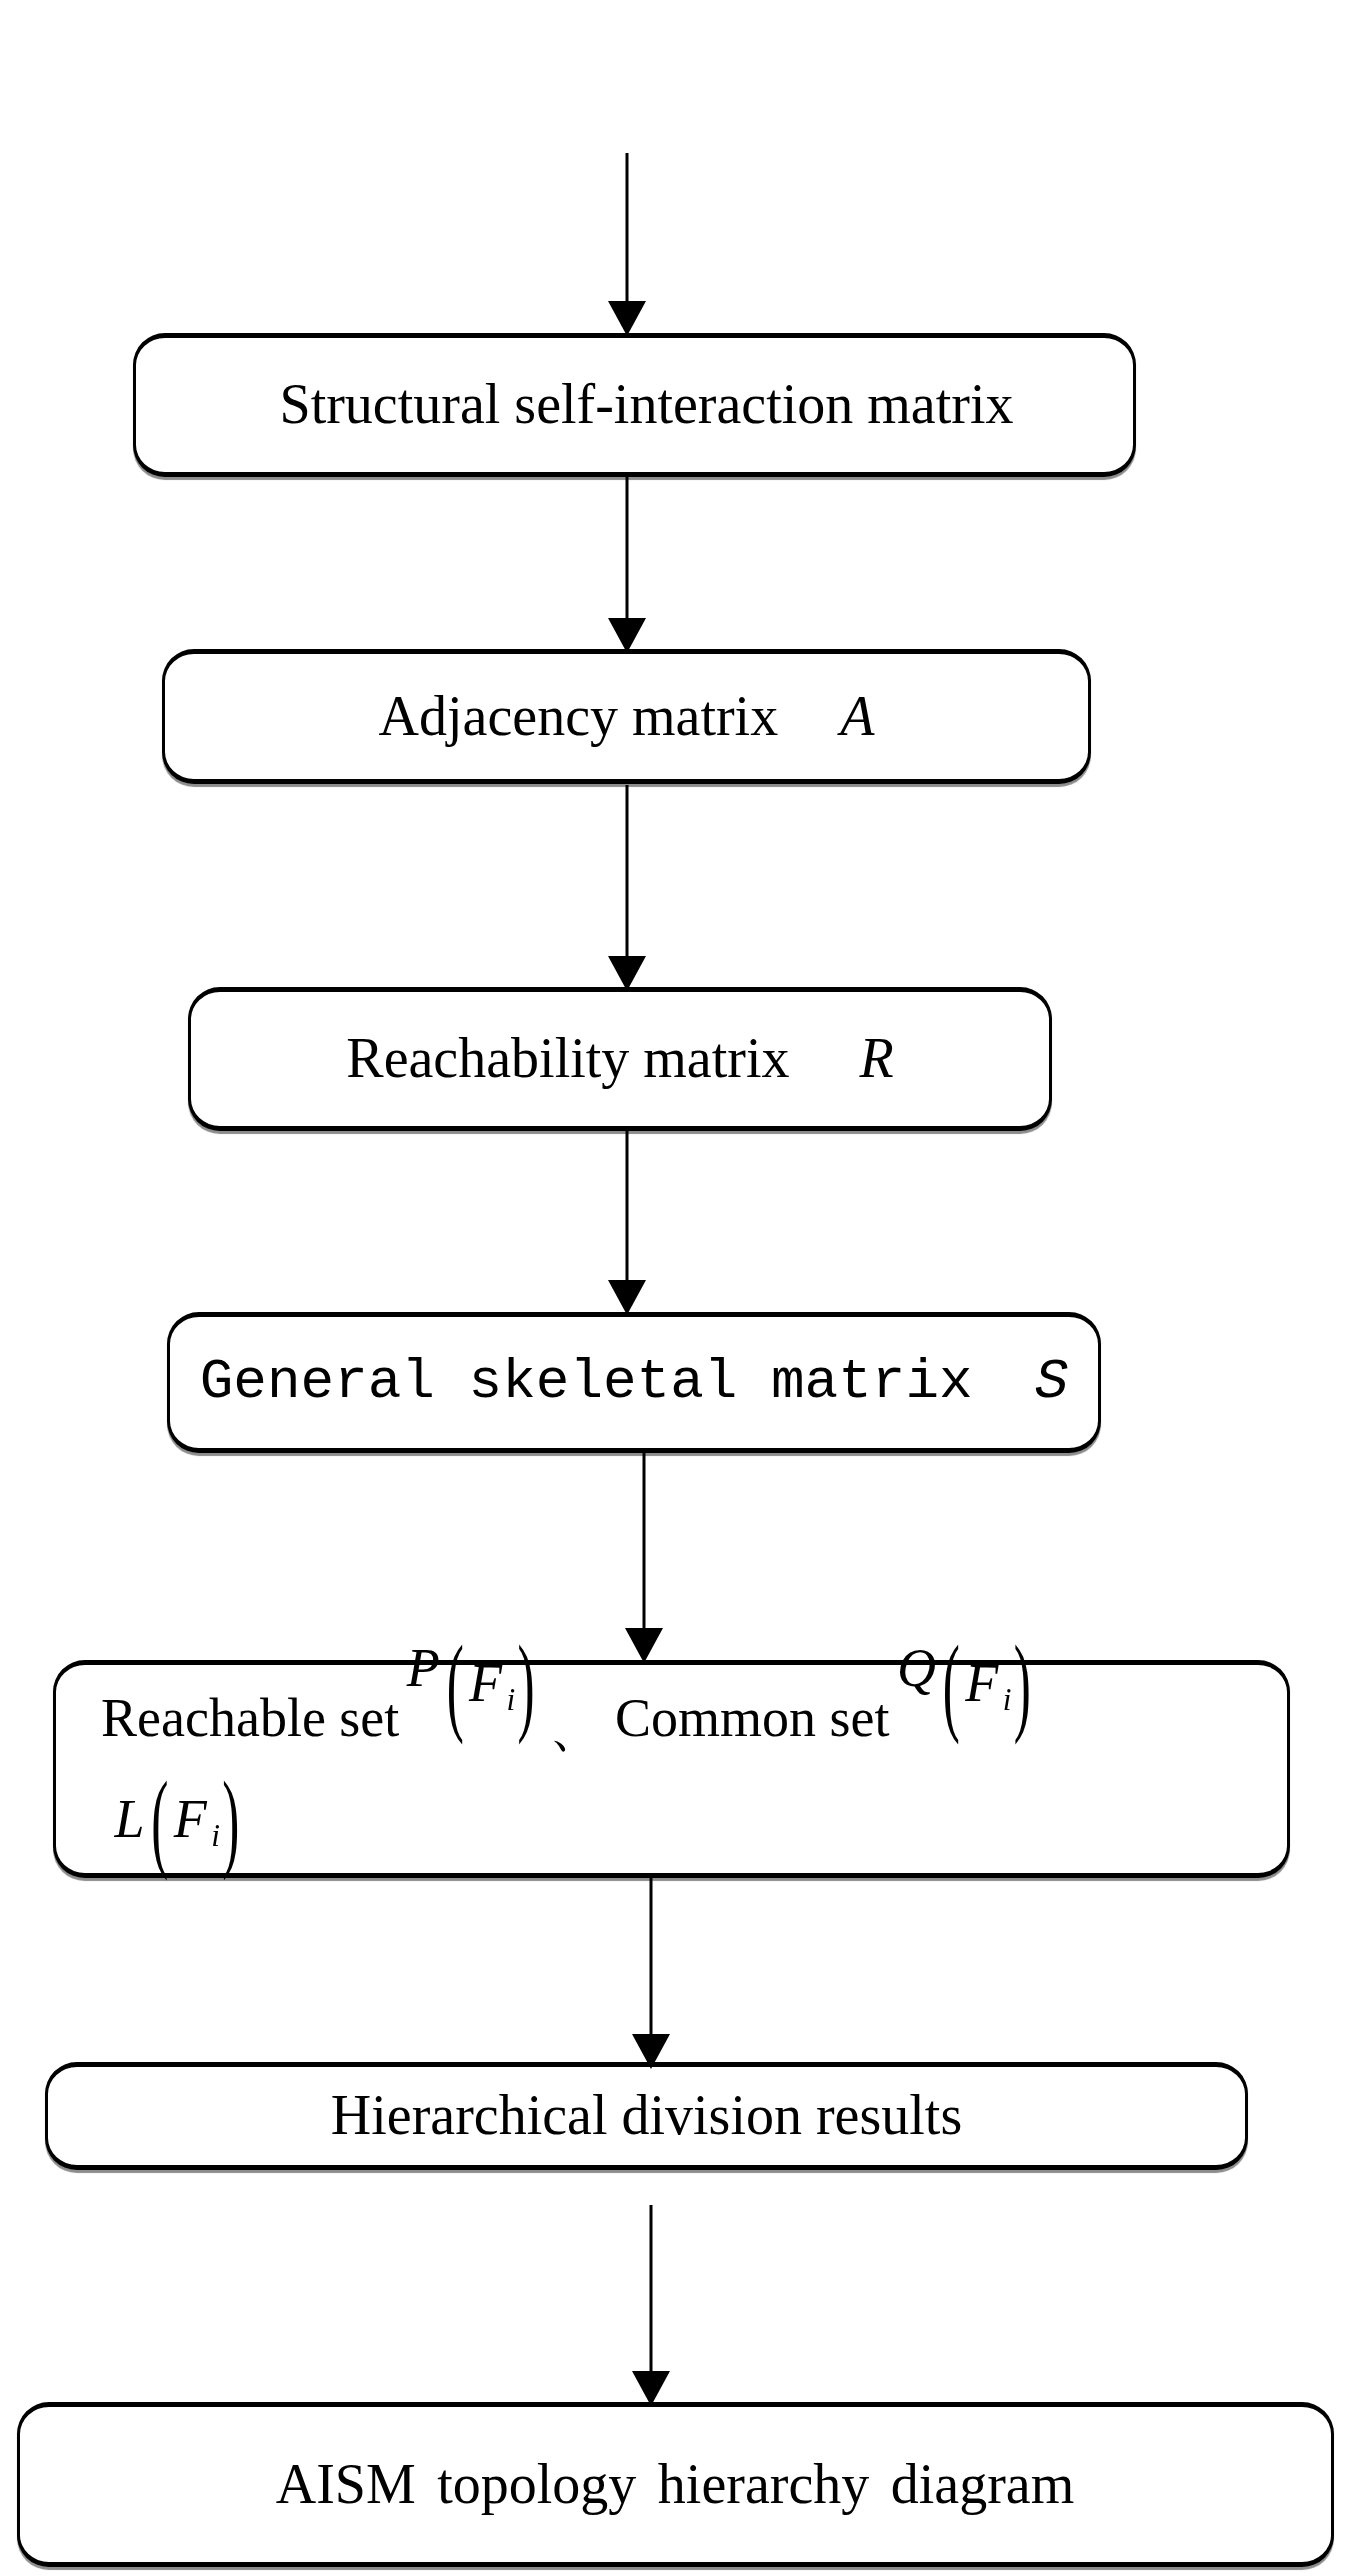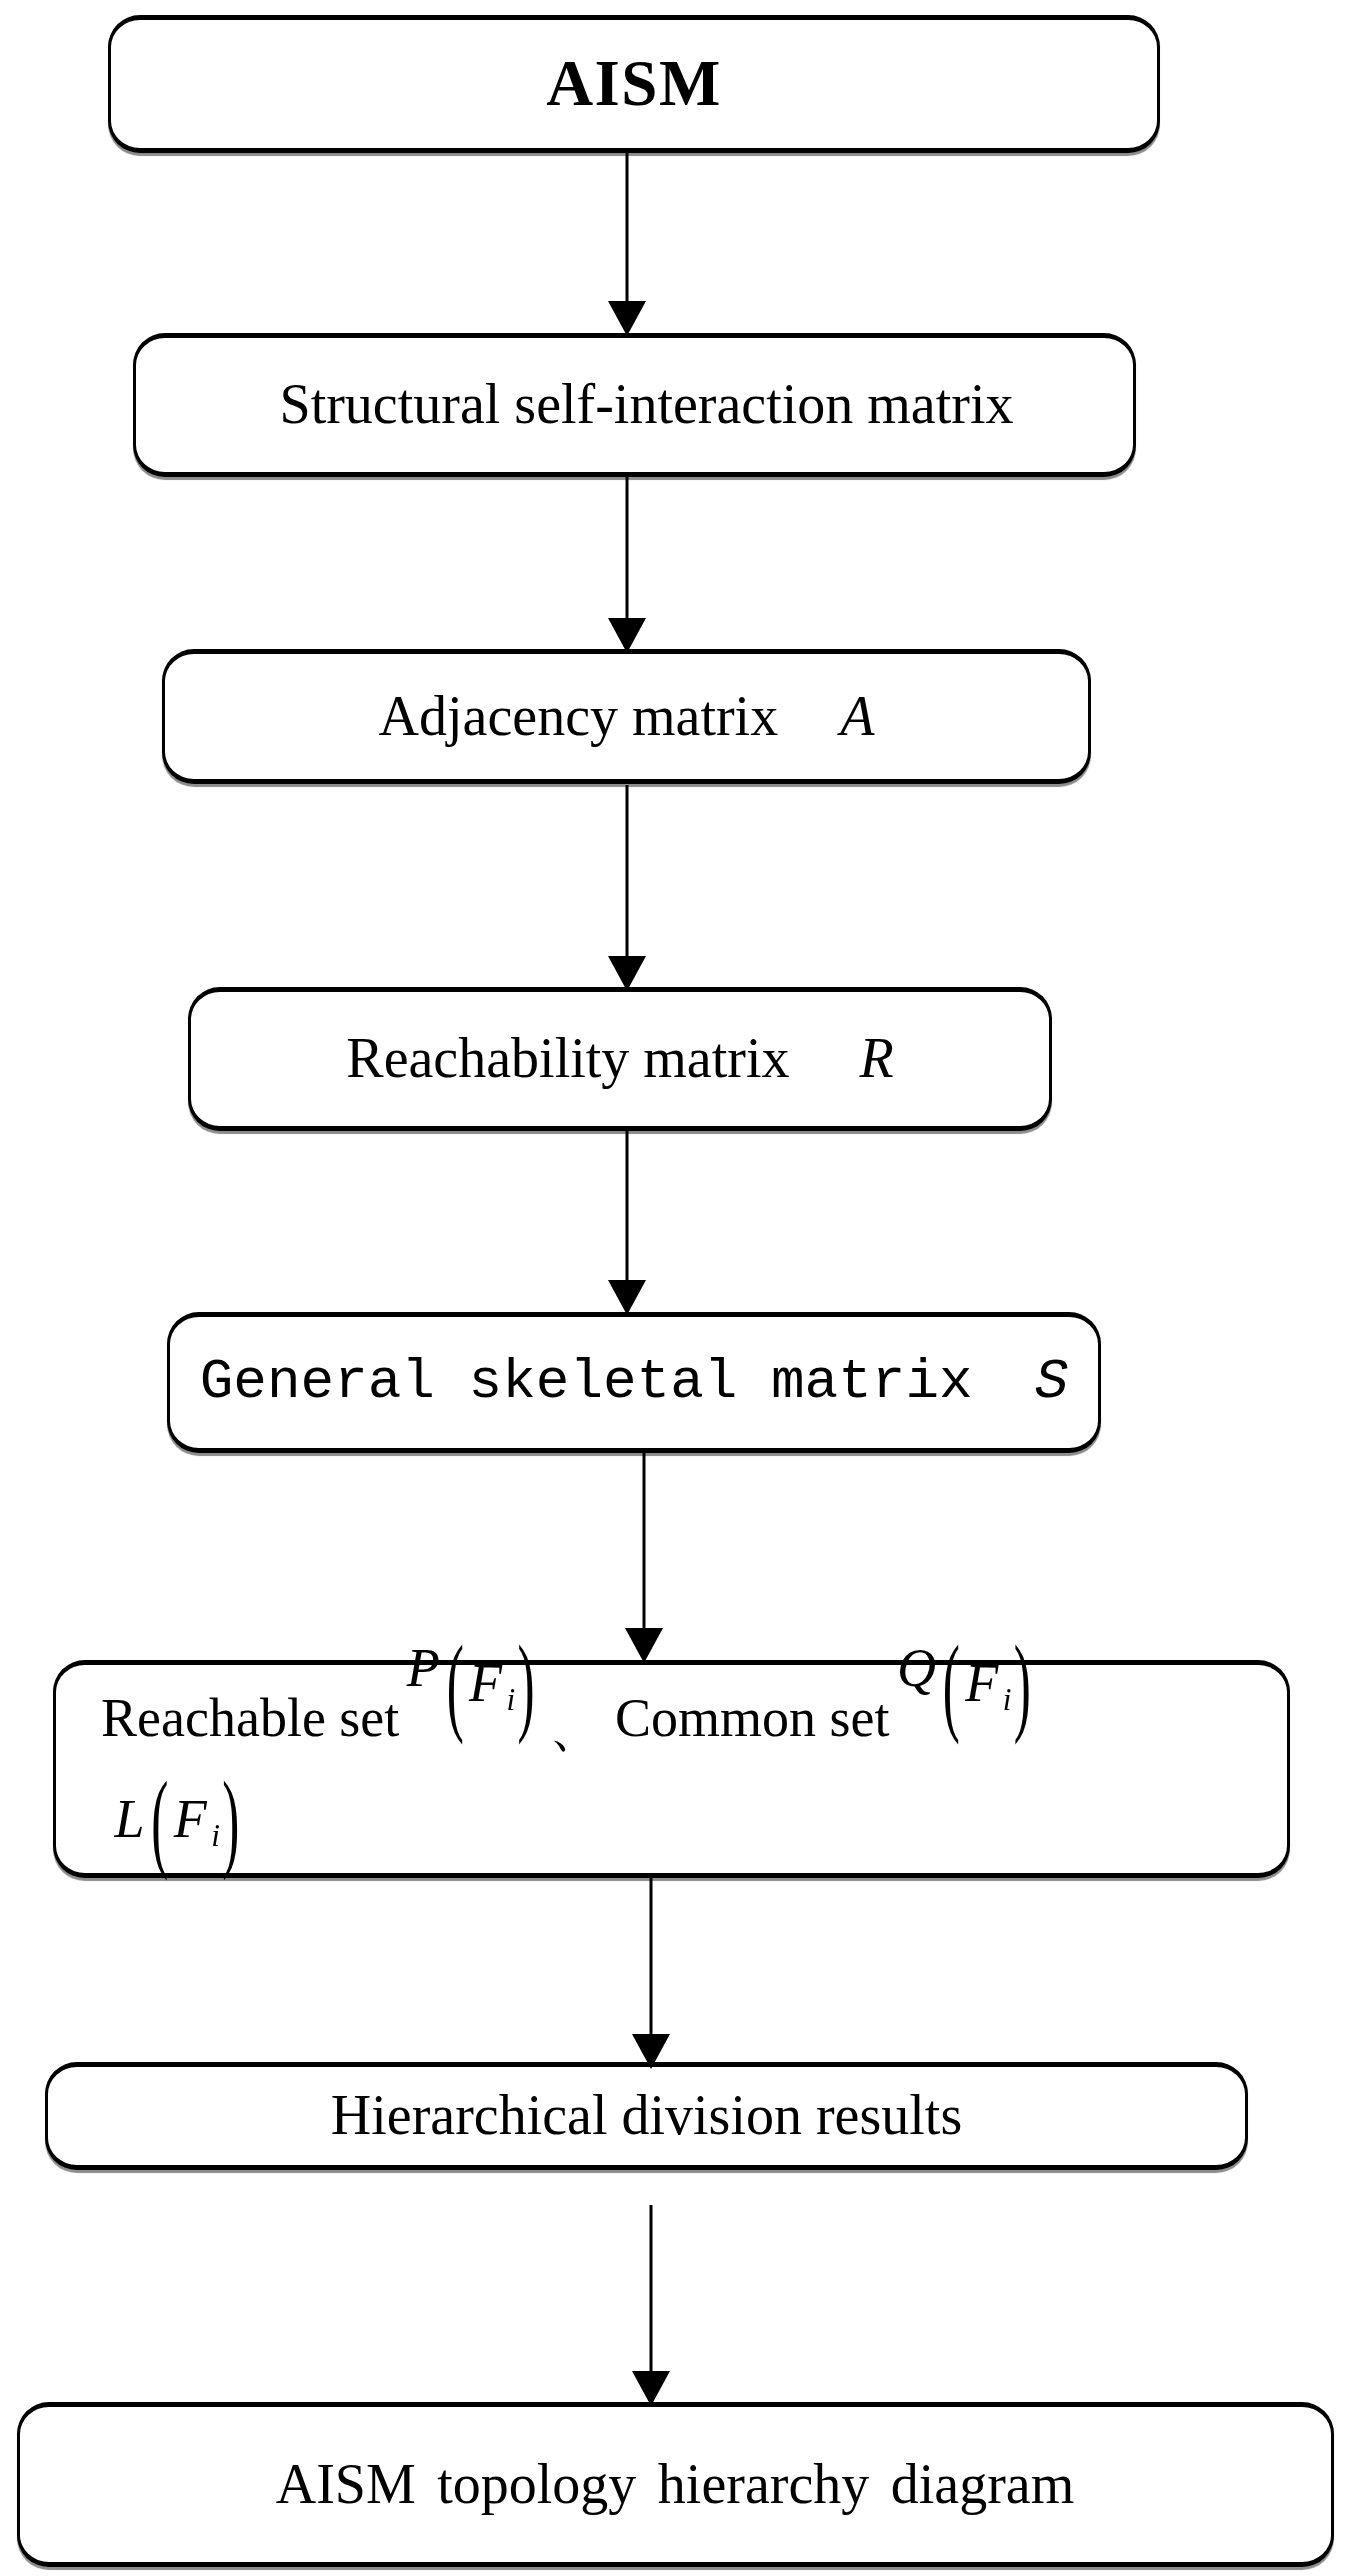--- a/index.html
+++ b/index.html
@@ -74,23 +74,20 @@
   #a4 { left: 608px; top: 1131px; height: 184px; }
   #a5 { left: 625px; top: 1452px; height: 211px; }
   #a6 { left: 632px; top: 1878px; height: 191px; }
   #a7 { left: 632px; top: 2205px; height: 201px; }
 </style>
 </head>
 <body>
 
 <div id="canvas">
 
-  <div class="node" id="b1">
-    <span>AISM</span>
-  </div>
 
   <div class="node" id="b2">
     <span>Structural self-interaction matrix</span>
   </div>
 
   <div class="node" id="b3">
     <span>Adjacency matrix</span>
     <span class="sym">A</span>
   </div>
 

